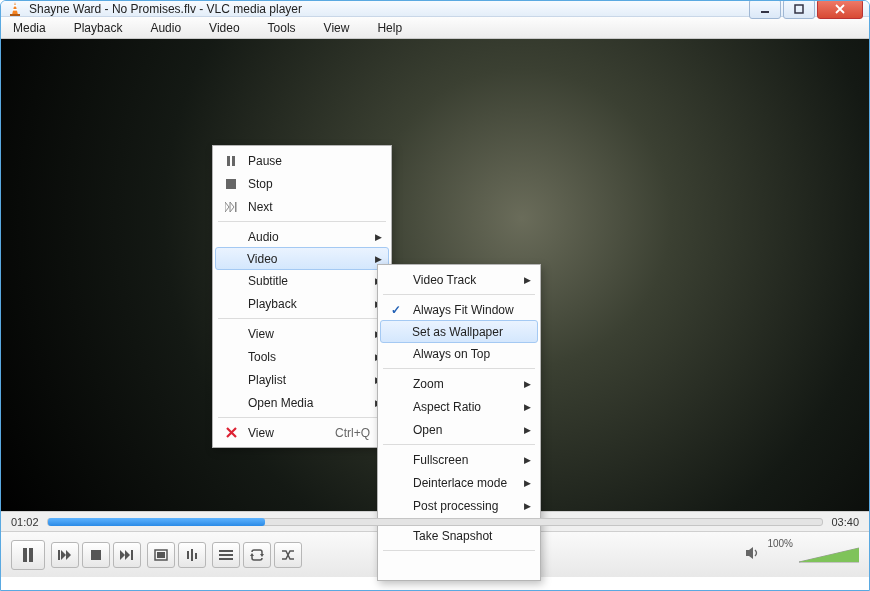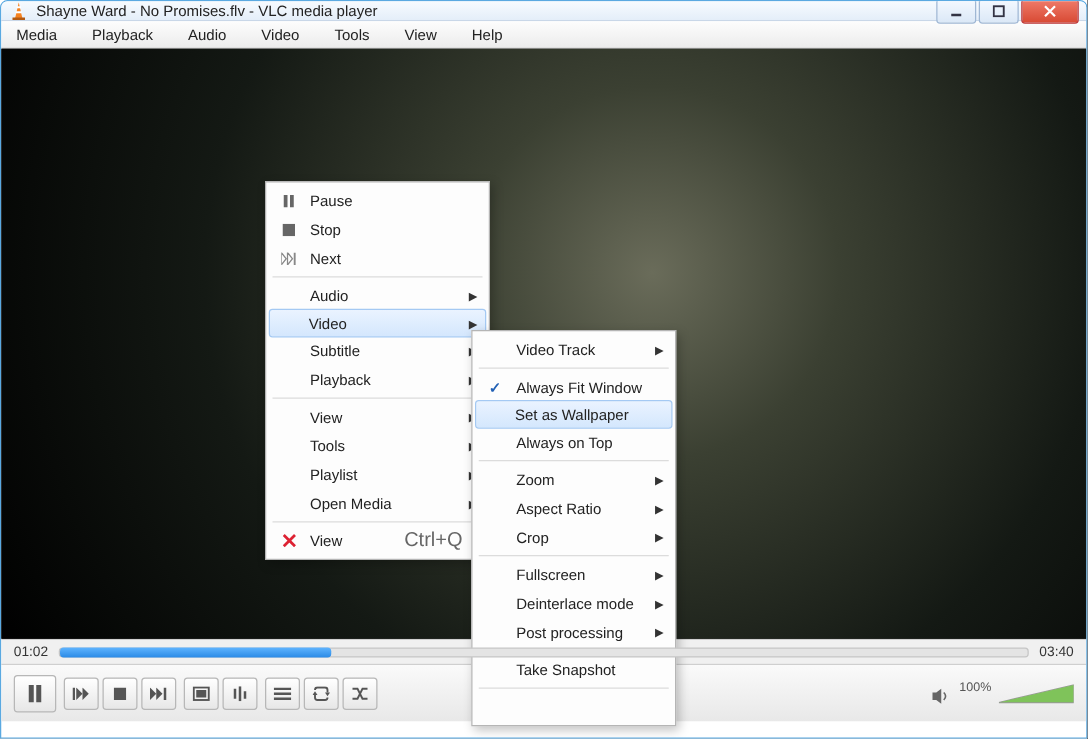--- a/index.html
+++ b/index.html
@@ -26,31 +26,31 @@
 .seek-row { height: 20px; display: flex; align-items: center; padding: 0 10px; gap: 8px; font-size: 11px; color: #333; background: #f0f0f0; border-top: 1px solid #d0d0d0; }
 .seek-track { flex: 1; height: 8px; background: #e4e4e4; border: 1px solid #c5c5c5; border-radius: 3px; position: relative; }
 .seek-fill { position: absolute; left: 0; top: -1px; bottom: -1px; width: 28%; background: linear-gradient(#5fb4ff,#2a8ae6); border-radius: 3px; }
 
 
 .controls { height: 46px; background: linear-gradient(#fafafa,#e8e8e8); border-top: 1px solid #cfcfcf; display: flex; align-items: center; padding: 0 10px; gap: 6px; }
 .btn-group { display: flex; gap: 3px; }
 .ctrl-btn { width: 28px; height: 26px; border: 1px solid #b7b7b7; border-radius: 3px; background: linear-gradient(#fff,#e7e7e7); display: flex; align-items: center; justify-content: center; color: #444; }
 .ctrl-btn.big { width: 34px; height: 30px; }
 .spacer { flex: 1; }
-.vol { display: flex; align-items: flex-end; gap: 6px; font-size: 10px; color: #555; }
+.vol { display: flex; align-items: flex-start; gap: 6px; font-size: 10px; color: #555; }
 .vol-tri { width: 60px; height: 18px; position: relative; }
 .vol-tri svg { width: 60px; height: 18px; }
 
 
 .ctxmenu { position: absolute; background: #fdfdfd; border: 1px solid #b5b5b5; box-shadow: 2px 3px 8px rgba(0,0,0,.25); font-size: 12px; padding: 3px; }
 .ctxmenu .row { display: flex; align-items: center; height: 23px; padding: 0 18px 0 6px; gap: 8px; position: relative; color: #222; }
 .ctxmenu .row:hover, .ctxmenu .row.highlight { background: linear-gradient(#eaf3ff,#d4e7fd); border: 1px solid #a4c9f3; border-radius: 3px; margin: -1px; padding: 0 17px 0 5px; }
 .ctxmenu .row .ico { width: 18px; display: flex; align-items: center; justify-content: center; color: #666; }
 .ctxmenu .row .lbl { flex: 1; white-space: nowrap; }
-.ctxmenu .row .accel { color: #666; font-size: 16px; margin-left: 30px; }
+.ctxmenu .row .accel { color: #666; font-size: 12px; margin-left: 30px; }
 .ctxmenu .row .arrow { position: absolute; right: 6px; font-size: 9px; color: #333; }
 .ctxmenu .sep { height: 1px; background: #dcdcdc; margin: 3px 2px; }
 .ctxmenu .row.disabled { color: #9c9c9c; }
 .ctxmenu .row .check { width: 18px; text-align: center; color: #2261b5; font-weight: bold; }
 
 .menu1 { left: 211px; top: 106px; width: 180px; }
 .menu2 { left: 376px; top: 225px; width: 164px; }
 
 svg { display: block; }
 </style>
@@ -208,21 +208,21 @@
         <span class="lbl">Zoom</span>
         <span class="arrow">▶</span>
       </div>
       <div class="row">
         <span class="check"></span>
         <span class="lbl">Aspect Ratio</span>
         <span class="arrow">▶</span>
       </div>
       <div class="row">
         <span class="check"></span>
-        <span class="lbl">Crop</span>
+        <span class="lbl">Open</span>
         <span class="arrow">▶</span>
       </div>
       <div class="sep"></div>
       <div class="row">
         <span class="check"></span>
         <span class="lbl">Fullscreen</span>
         <span class="arrow">▶</span>
       </div>
       <div class="row">
         <span class="check"></span>

